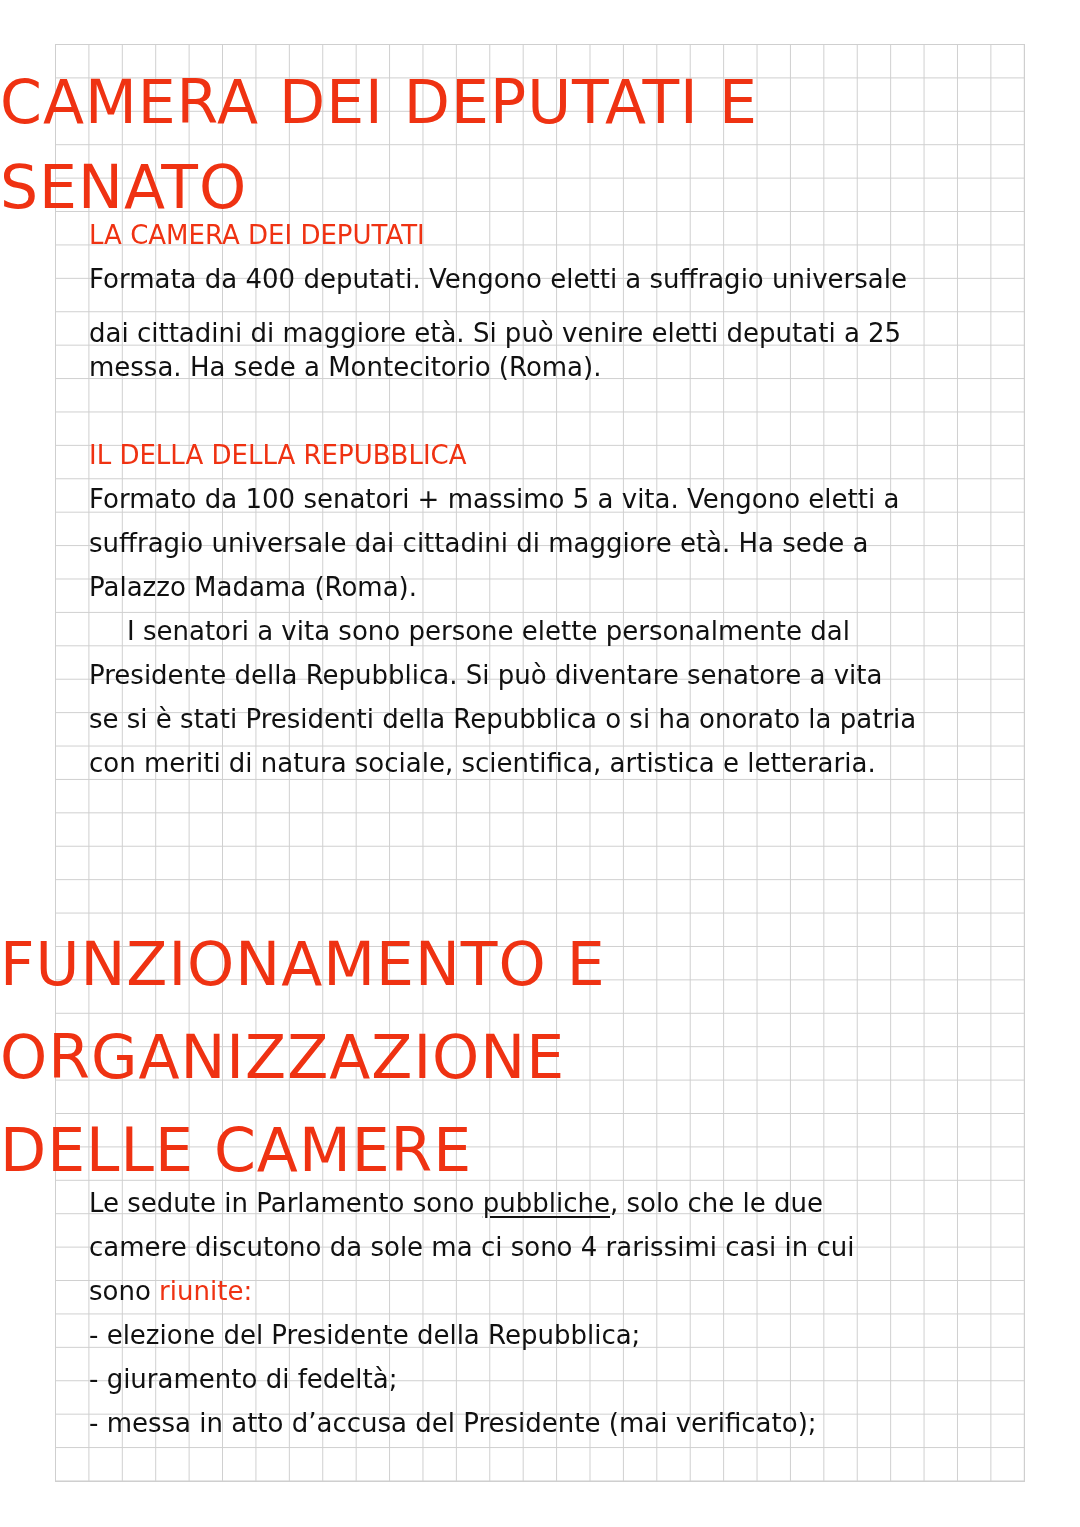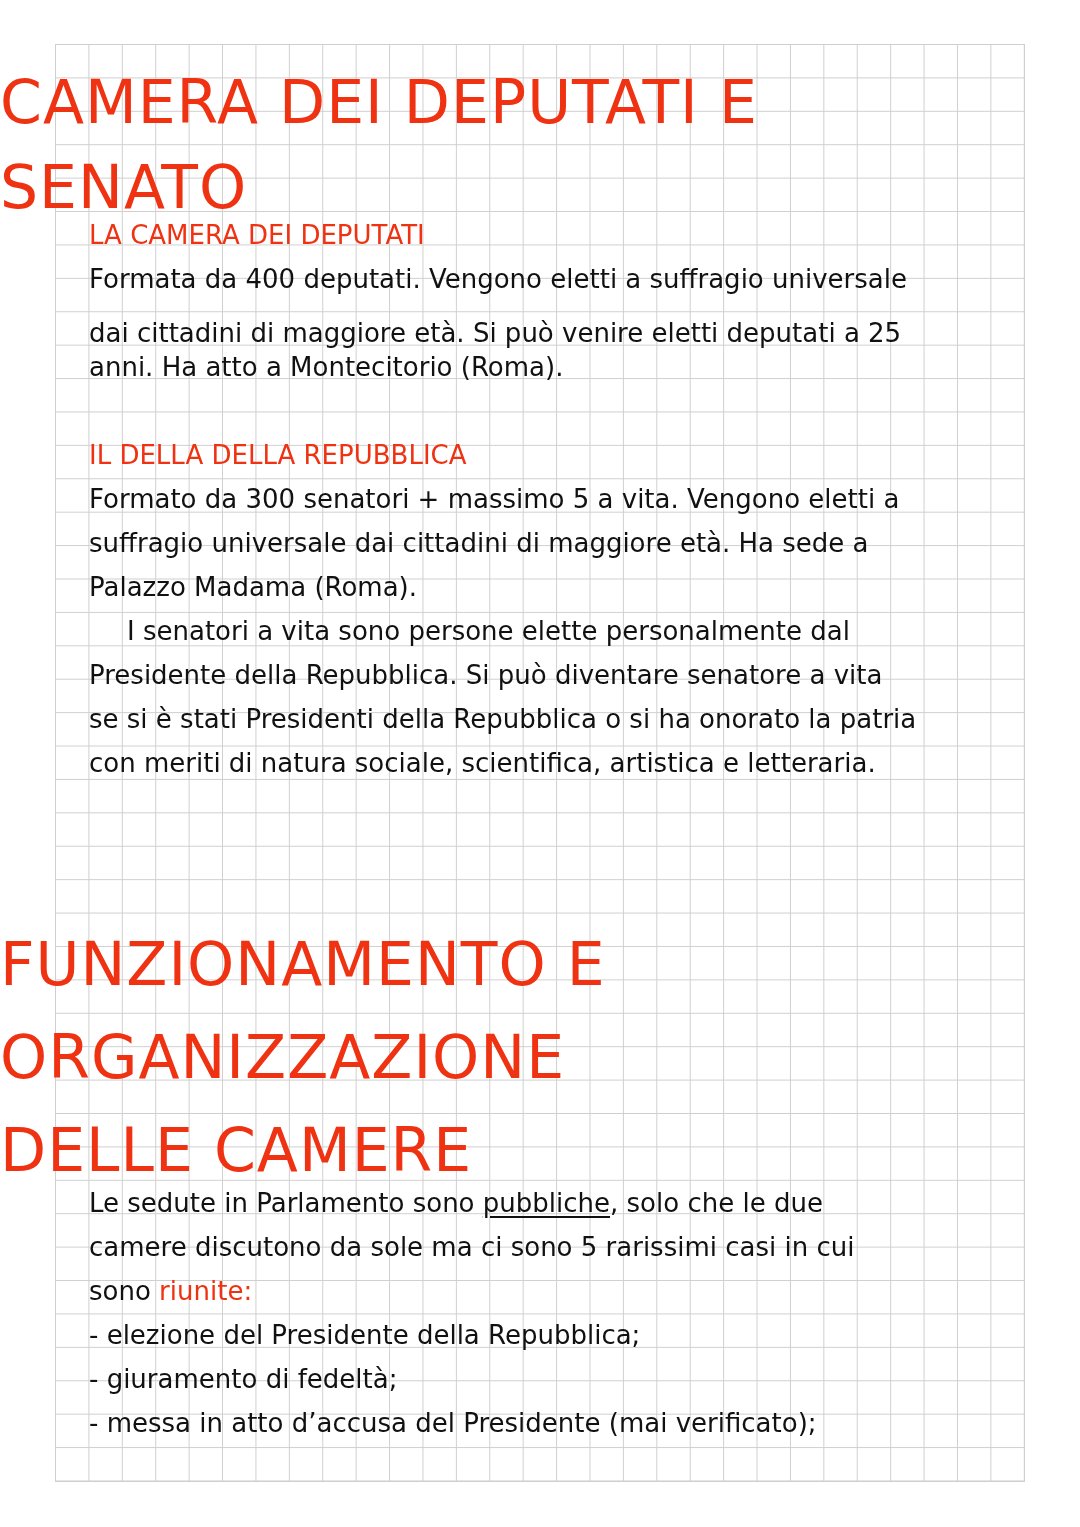--- a/index.html
+++ b/index.html
@@ -47,38 +47,38 @@
 <body>
 
 <div class="sheet"></div>
 
 <div class="abs title" style="top:72px;">CAMERA DEI DEPUTATI E</div>
 <div class="abs title" style="top:157px;">SENATO</div>
 
 <div class="abs subhead" style="top:222px;">LA CAMERA DEI DEPUTATI</div>
 <div class="abs body-line" style="top:266px;">Formata da 400 deputati. Vengono eletti a suffragio universale</div>
 <div class="abs body-line" style="top:320px;">dai cittadini di maggiore età. Si può venire eletti deputati a 25</div>
-<div class="abs body-line" style="top:354px;">anni. Ha atto a Montecitorio (Roma).</div>
+<div class="abs body-line" style="top:354px;">messa. Ha sede a Montecitorio (Roma).</div>
 
 <div class="abs subhead" style="top:442px;">IL DELLA DELLA REPUBBLICA</div>
-<div class="abs body-line" style="top:486px;">Formato da 300 senatori + massimo 5 a vita. Vengono eletti a</div>
+<div class="abs body-line" style="top:486px;">Formato da 100 senatori + massimo 5 a vita. Vengono eletti a</div>
 <div class="abs body-line" style="top:530px;">suffragio universale dai cittadini di maggiore età. Ha sede a</div>
 <div class="abs body-line" style="top:574px;">Palazzo Madama (Roma).</div>
 <div class="abs body-line" style="top:618px;padding-left:38px;">I senatori a vita sono persone elette personalmente dal</div>
 <div class="abs body-line" style="top:662px;">Presidente della Repubblica. Si può diventare senatore a vita</div>
 <div class="abs body-line" style="top:706px;">se si è stati Presidenti della Repubblica o si ha onorato la patria</div>
 <div class="abs body-line" style="top:750px;">con meriti di natura sociale, scientifica, artistica e letteraria.</div>
 
 <div class="abs title" style="top:934px;">FUNZIONAMENTO E</div>
 <div class="abs title" style="top:1027px;">ORGANIZZAZIONE</div>
 <div class="abs title" style="top:1120px;">DELLE CAMERE</div>
 
 <div class="abs body-line" style="top:1190px;">
   <span>Le sedute in Parlamento sono </span><span class="underline">pubbliche</span><span>, solo che le due</span>
 </div>
-<div class="abs body-line" style="top:1234px;">camere discutono da sole ma ci sono 5 rarissimi casi in cui</div>
+<div class="abs body-line" style="top:1234px;">camere discutono da sole ma ci sono 4 rarissimi casi in cui</div>
 <div class="abs body-line" style="top:1278px;">
   <span>sono </span><span class="red">riunite:</span>
 </div>
 
 <div class="abs body-line" style="top:1322px;">- elezione del Presidente della Repubblica;</div>
 <div class="abs body-line" style="top:1366px;">- giuramento di fedeltà;</div>
 <div class="abs body-line" style="top:1410px;">- messa in atto d’accusa del Presidente (mai verificato);</div>
 
 </body></html>

